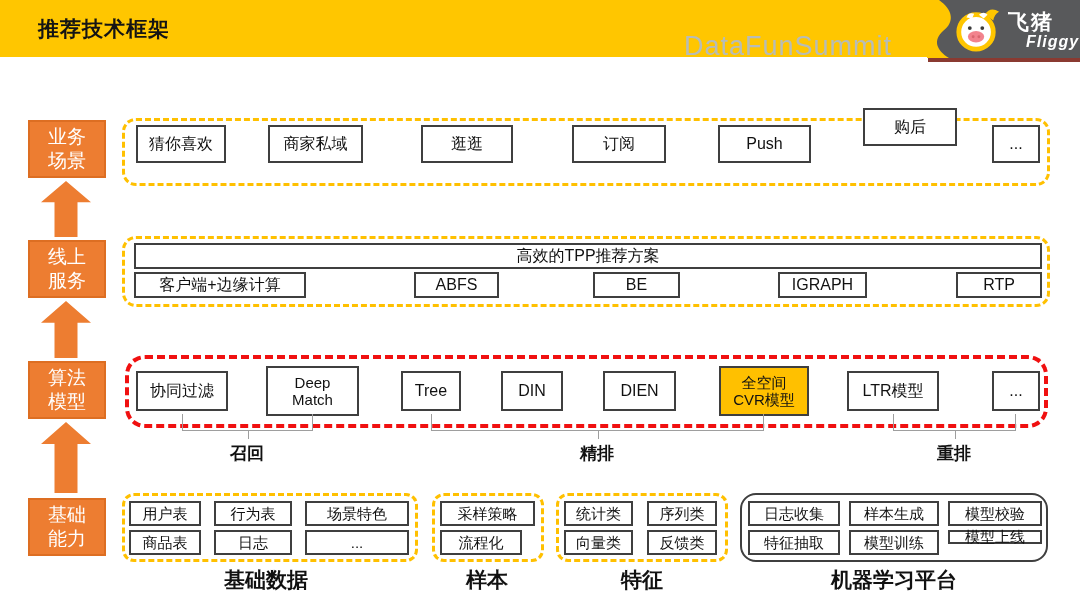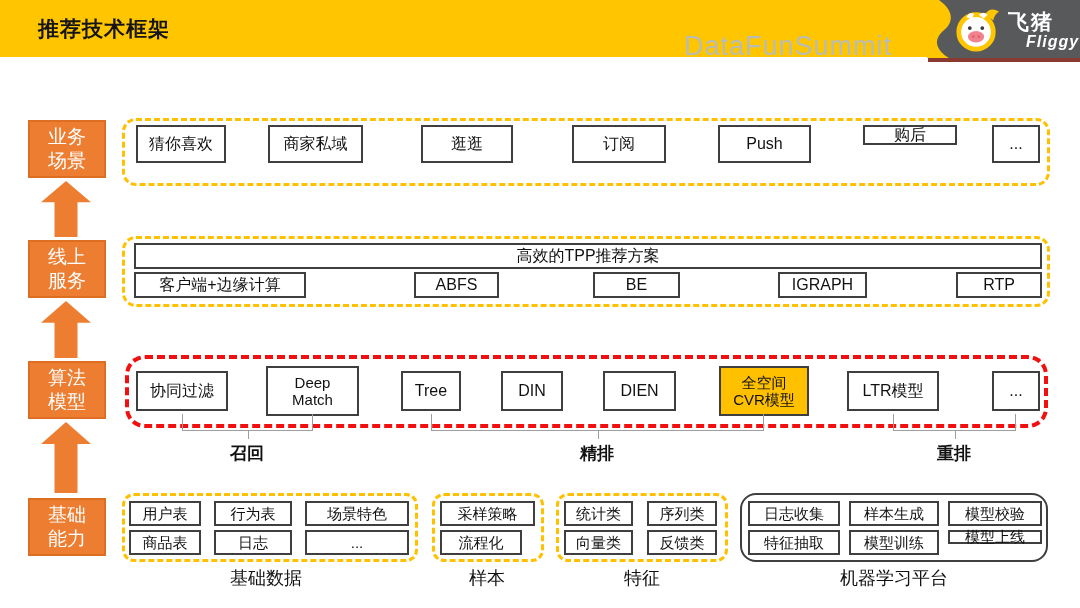--- a/index.html
+++ b/index.html
@@ -33,21 +33,21 @@
   .box{position:absolute;background:#fff;border:2px solid #3f3f3f;box-sizing:border-box;color:#111;
        font-size:16px;text-align:center;display:flex;align-items:center;justify-content:center;
        line-height:1.15;white-space:pre-line;}
   .sm{font-size:15px;}
   .gold{background:#FFC000;}
 
   
   .brace{position:absolute;top:414px;height:17px;border:1.6px solid #9e9e9e;border-top:none;box-sizing:border-box;}
   .brace::after{content:'';position:absolute;left:50%;top:100%;width:1.6px;height:9px;background:#9e9e9e;}
   .stage{position:absolute;top:442px;transform:translateX(-50%);font-size:17px;font-weight:bold;color:#111;}
-  .glabel{position:absolute;top:566px;transform:translateX(-50%);font-size:18px;font-weight:normal;color:#111;}
+  .glabel{position:absolute;top:566px;transform:translateX(-50%);font-size:21px;font-weight:bold;color:#111;}
 </style>
 </head>
 <body>
 
 <div class="slide">
 
   <div class="header">
     <div class="hd-title">推荐技术框架</div>
     <div class="hd-summit">DataFunSummit</div>
   </div>
@@ -81,21 +81,21 @@
   <div class="arrow" style="top:181px;height:56px"></div>
   <div class="arrow" style="top:301px;height:57px"></div>
   <div class="arrow tall" style="top:422px;height:71px"></div>
 
   <div class="dashY" style="left:122px;top:118px;width:928px;height:68px"></div>
   <div class="box" style="left:136px;top:125px;width:90px;height:38px">猜你喜欢</div>
   <div class="box" style="left:268px;top:125px;width:95px;height:38px">商家私域</div>
   <div class="box" style="left:421px;top:125px;width:92px;height:38px">逛逛</div>
   <div class="box" style="left:572px;top:125px;width:94px;height:38px">订阅</div>
   <div class="box" style="left:718px;top:125px;width:93px;height:38px">Push</div>
-  <div class="box" style="left:863px;top:125px;width:94px;height:20px">购后</div>
+  <div class="box" style="left:863px;top:108px;width:94px;height:38px">购后</div>
   <div class="box" style="left:992px;top:125px;width:48px;height:38px">...</div>
 
   <div class="dashY" style="left:122px;top:236px;width:928px;height:71px"></div>
   <div class="box" style="left:134px;top:243px;width:908px;height:26px">高效的TPP推荐方案</div>
   <div class="box" style="left:134px;top:272px;width:172px;height:26px">客户端+边缘计算</div>
   <div class="box" style="left:414px;top:272px;width:85px;height:26px">ABFS</div>
   <div class="box" style="left:593px;top:272px;width:87px;height:26px">BE</div>
   <div class="box" style="left:778px;top:272px;width:89px;height:26px">IGRAPH</div>
   <div class="box" style="left:956px;top:272px;width:86px;height:26px">RTP</div>
 

